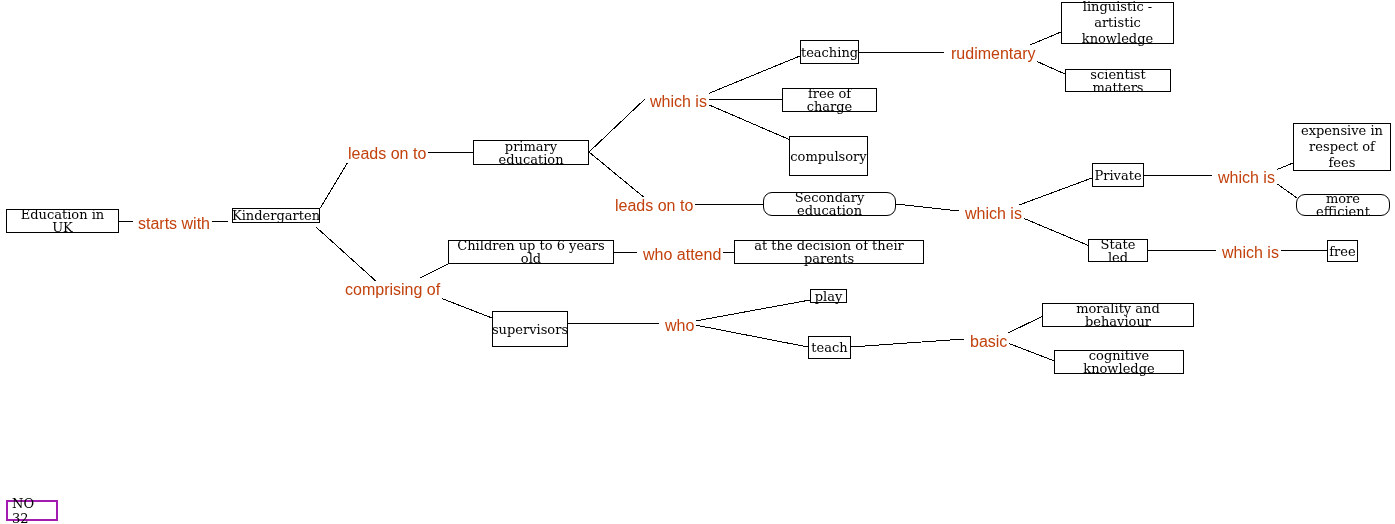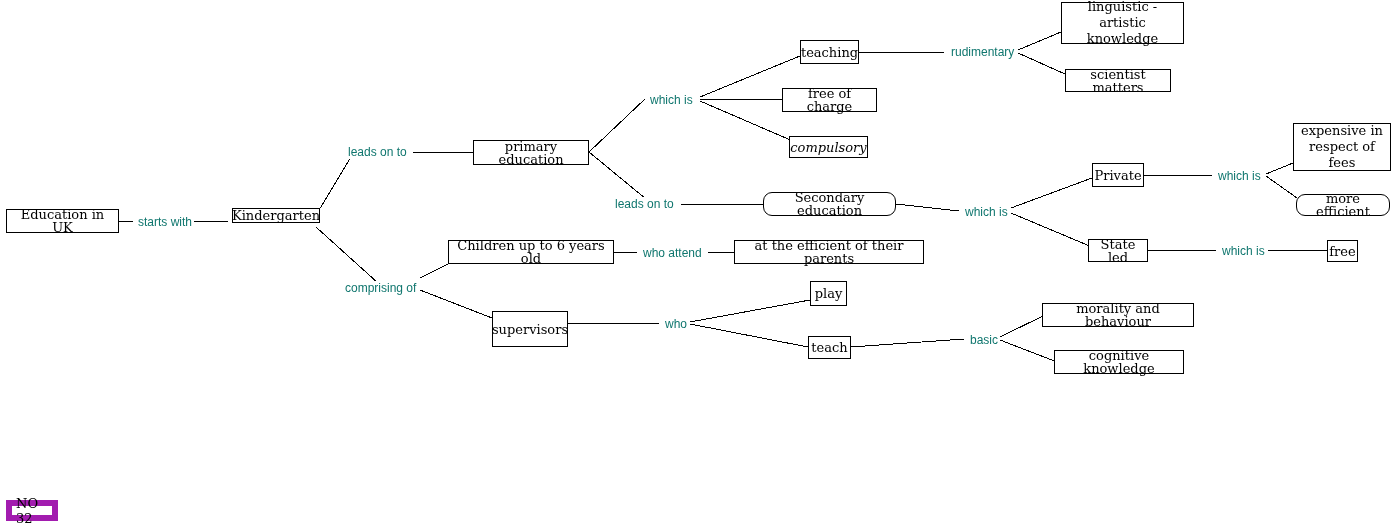--- a/index.html
+++ b/index.html
@@ -39,31 +39,31 @@
     white-space: pre-line;
     padding: 0 4px;
   }
   .node.two-line {
     line-height: 1.25;
     padding: 2px 5px;
   }
   .link-label {
     position: absolute;
     font-family: "Liberation Sans", "DejaVu Sans", sans-serif;
-    font-size: 12px;
-    color: #0f766e;
+    font-size: 16px;
+    color: #c2410c;
     background: #ffffff;
     white-space: nowrap;
     line-height: 1;
     padding: 1px 2px;
   }
   .corner-tag {
     position: absolute;
     box-sizing: border-box;
-    border: 6px solid #a21caf;
+    border: 2px solid #a21caf;
     background: #ffffff;
     font-family: "DejaVu Serif", "Liberation Serif", serif;
     font-size: 13px;
     color: #000000;
     display: flex;
     align-items: center;
     justify-content: center;
     padding: 0 4px;
   }
 </style>
@@ -106,35 +106,35 @@
       <path d="M1000,337 L1045,315" fill="none" stroke="#000000" stroke-width="1" shape-rendering="crispEdges"></path>
       <path d="M1000,340 L1057,362" fill="none" stroke="#000000" stroke-width="1" shape-rendering="crispEdges"></path>
     </svg>
 
   <div id="nodes-layer">
       <div class="node" style="left: 6px; top: 209px; width: 113px; height: 24px;">Education in UK</div>
       <div class="node" style="left: 232px; top: 208px; width: 88px; height: 15px;">Kindergarten</div>
       <div class="node" style="left: 473px; top: 140px; width: 116px; height: 25px;">primary education</div>
       <div class="node" style="left: 800px; top: 40px; width: 59px; height: 24px;">teaching</div>
       <div class="node" style="left: 782px; top: 88px; width: 95px; height: 24px;">free of charge</div>
-      <div class="node" style="left: 789px; top: 136px; width: 79px; height: 22px; font-style: italic;">compulsory</div>
-      <div class="node two-line" style="left: 1061px; top: 2px; width: 123px; height: 42px;">linguistic - artistic
+      <div class="node" style="left: 789px; top: 136px; width: 79px; height: 40px;">compulsory</div>
+      <div class="node two-line" style="left: 1061px; top: 2px; width: 113px; height: 42px;">linguistic - artistic
 knowledge</div>
       <div class="node" style="left: 1065px; top: 69px; width: 106px; height: 23px;">scientist matters</div>
       <div class="node" style="left: 763px; top: 192px; width: 133px; height: 24px; border-radius: 9px;">Secondary education</div>
       <div class="node" style="left: 1092px; top: 163px; width: 52px; height: 24px;">Private</div>
       <div class="node" style="left: 1088px; top: 239px; width: 60px; height: 23px;">State led</div>
       <div class="node two-line" style="left: 1293px; top: 123px; width: 98px; height: 48px;">expensive in
 respect of fees</div>
       <div class="node" style="left: 1296px; top: 194px; width: 94px; height: 22px; border-radius: 9px;">more efficient</div>
       <div class="node" style="left: 1327px; top: 240px; width: 31px; height: 22px;">free</div>
       <div class="node" style="left: 448px; top: 240px; width: 166px; height: 24px;">Children up to 6 years old</div>
-      <div class="node" style="left: 734px; top: 240px; width: 190px; height: 24px;">at the efficient of their parents</div>
+      <div class="node" style="left: 734px; top: 240px; width: 190px; height: 24px;">at the decision of their parents</div>
       <div class="node" style="left: 492px; top: 311px; width: 76px; height: 36px;">supervisors</div>
-      <div class="node" style="left: 810px; top: 281px; width: 37px; height: 25px;">play</div>
+      <div class="node" style="left: 810px; top: 289px; width: 37px; height: 14px;">play</div>
       <div class="node" style="left: 808px; top: 336px; width: 43px; height: 23px;">teach</div>
       <div class="node" style="left: 1042px; top: 303px; width: 152px; height: 24px;">morality and behaviour</div>
       <div class="node" style="left: 1054px; top: 350px; width: 130px; height: 24px;">cognitive knowledge</div>
     </div>
   <div id="labels-layer">
       <div class="link-label" style="left: 136px; top: 215px;">starts with</div>
       <div class="link-label" style="left: 346px; top: 145px;">leads on to</div>
       <div class="link-label" style="left: 343px; top: 281px;">comprising of</div>
       <div class="link-label" style="left: 648px; top: 93px;">which is</div>
       <div class="link-label" style="left: 613px; top: 197px;">leads on to</div>

